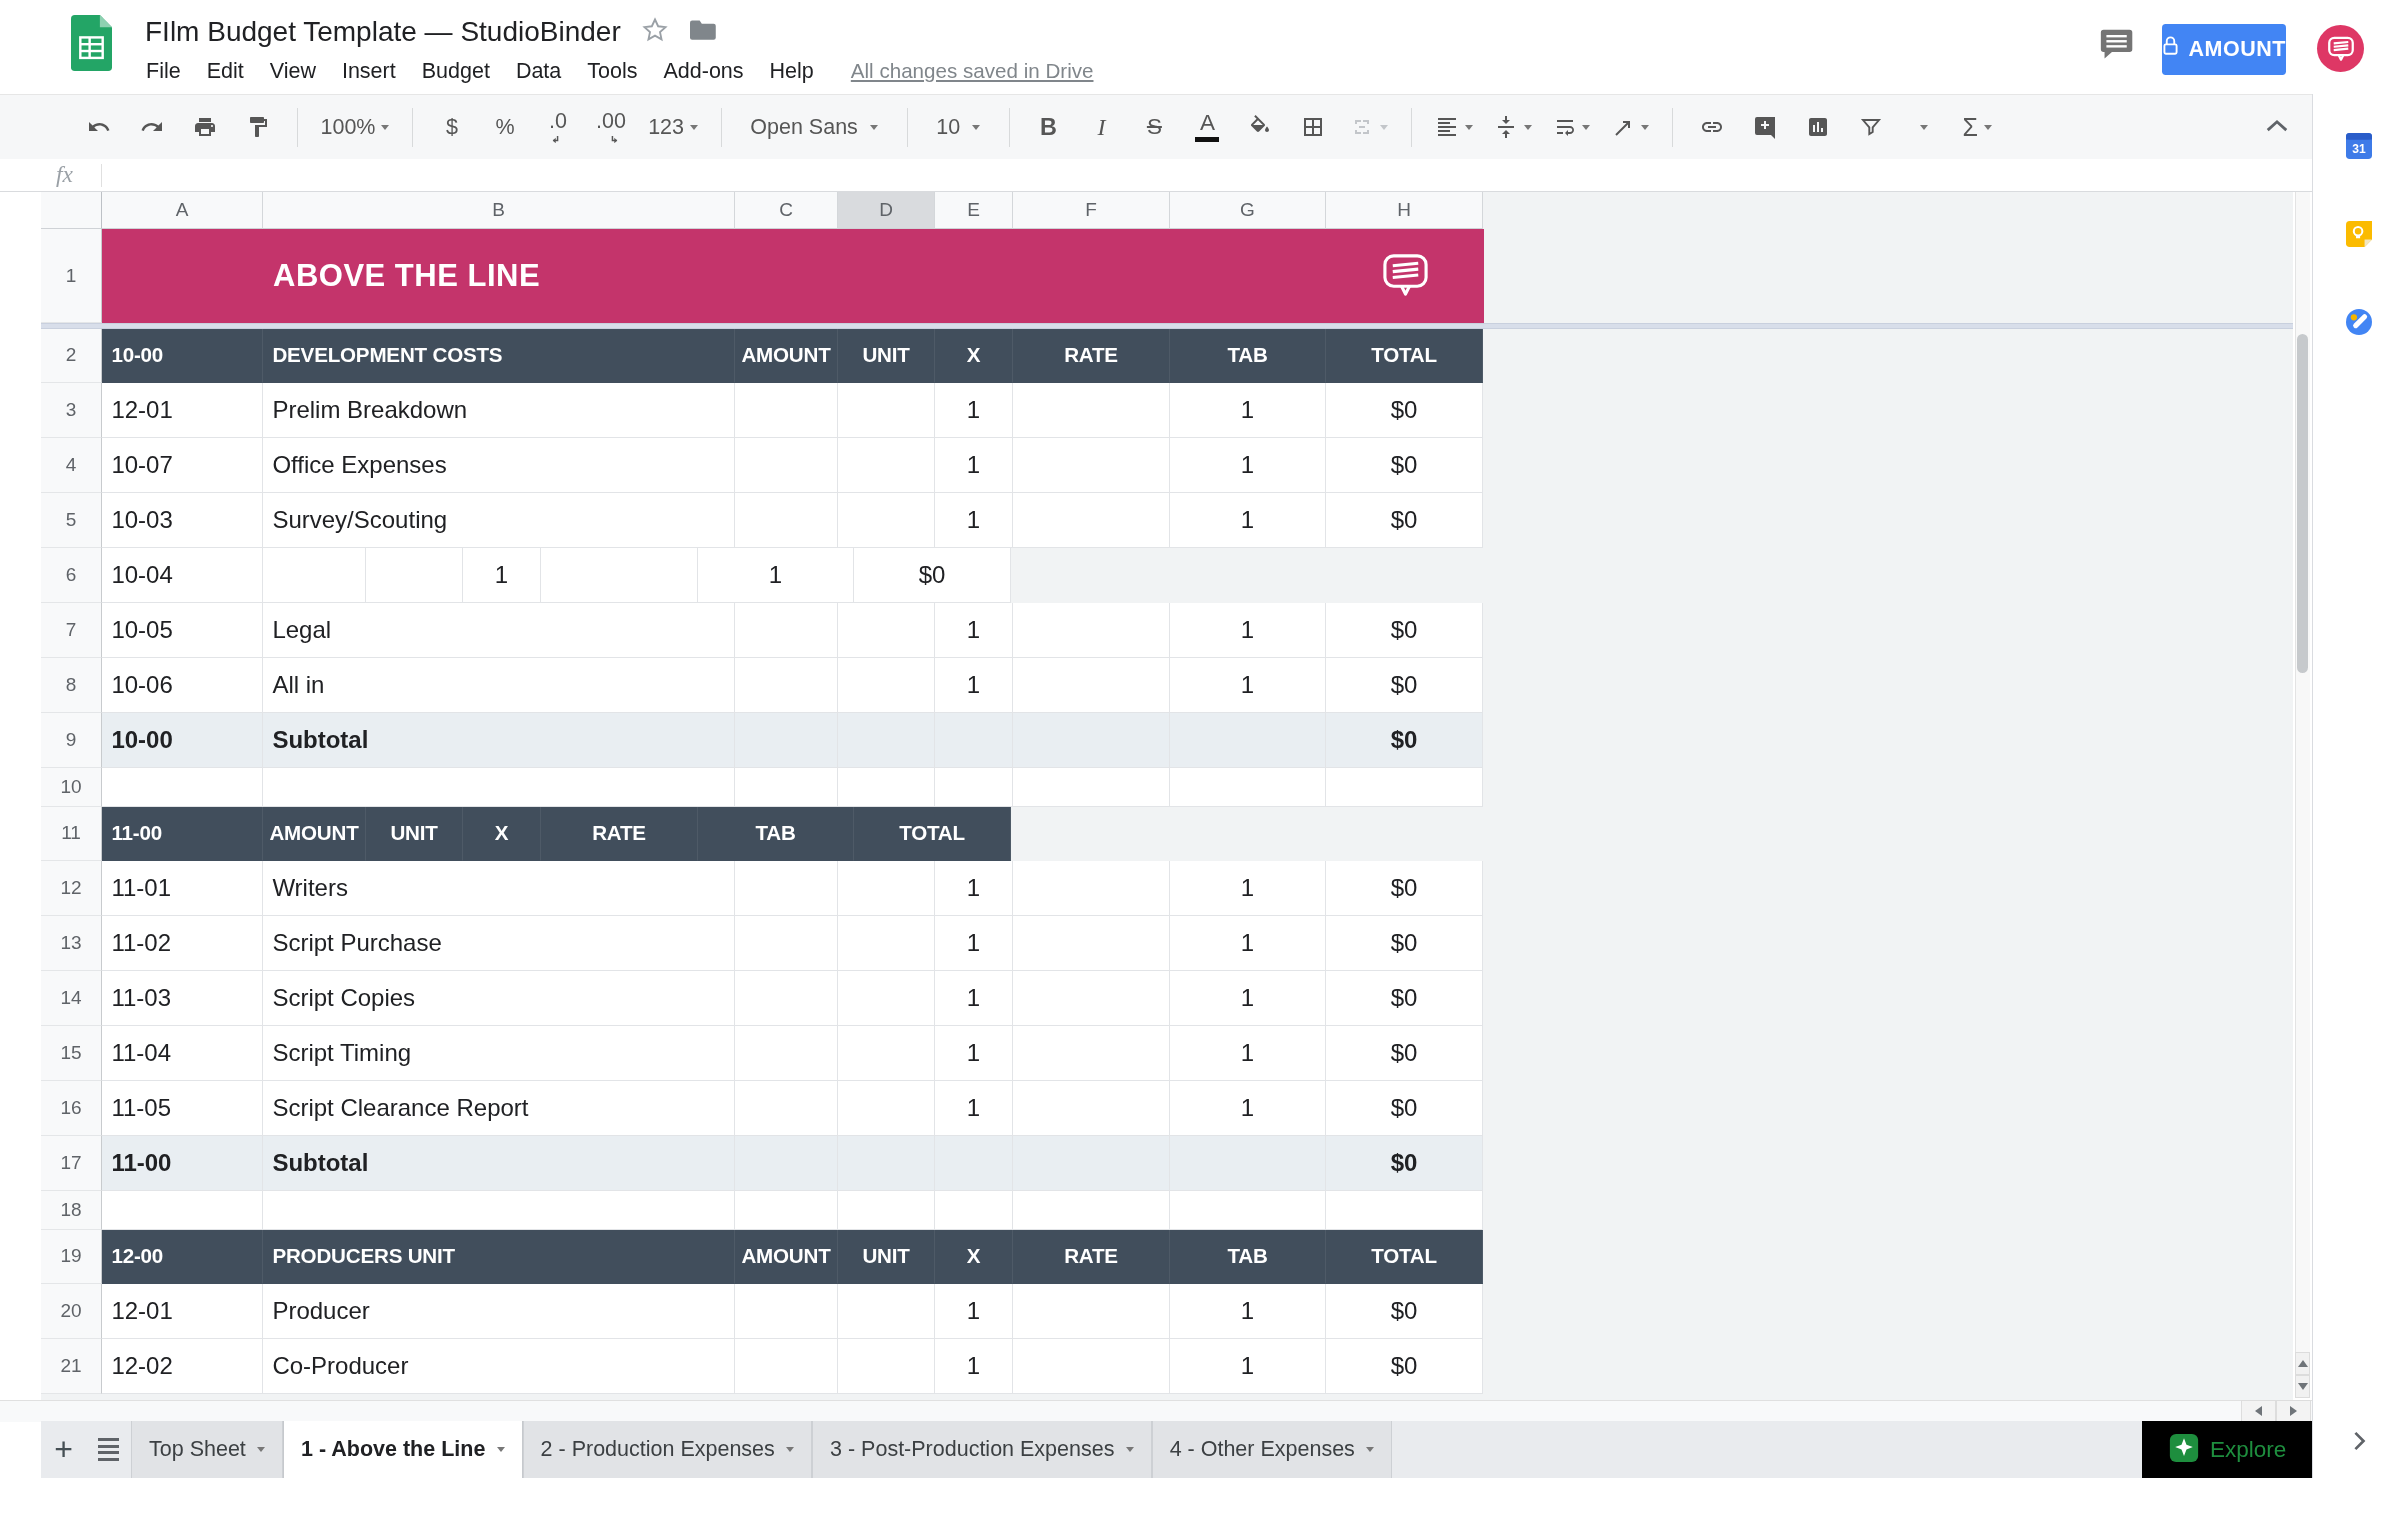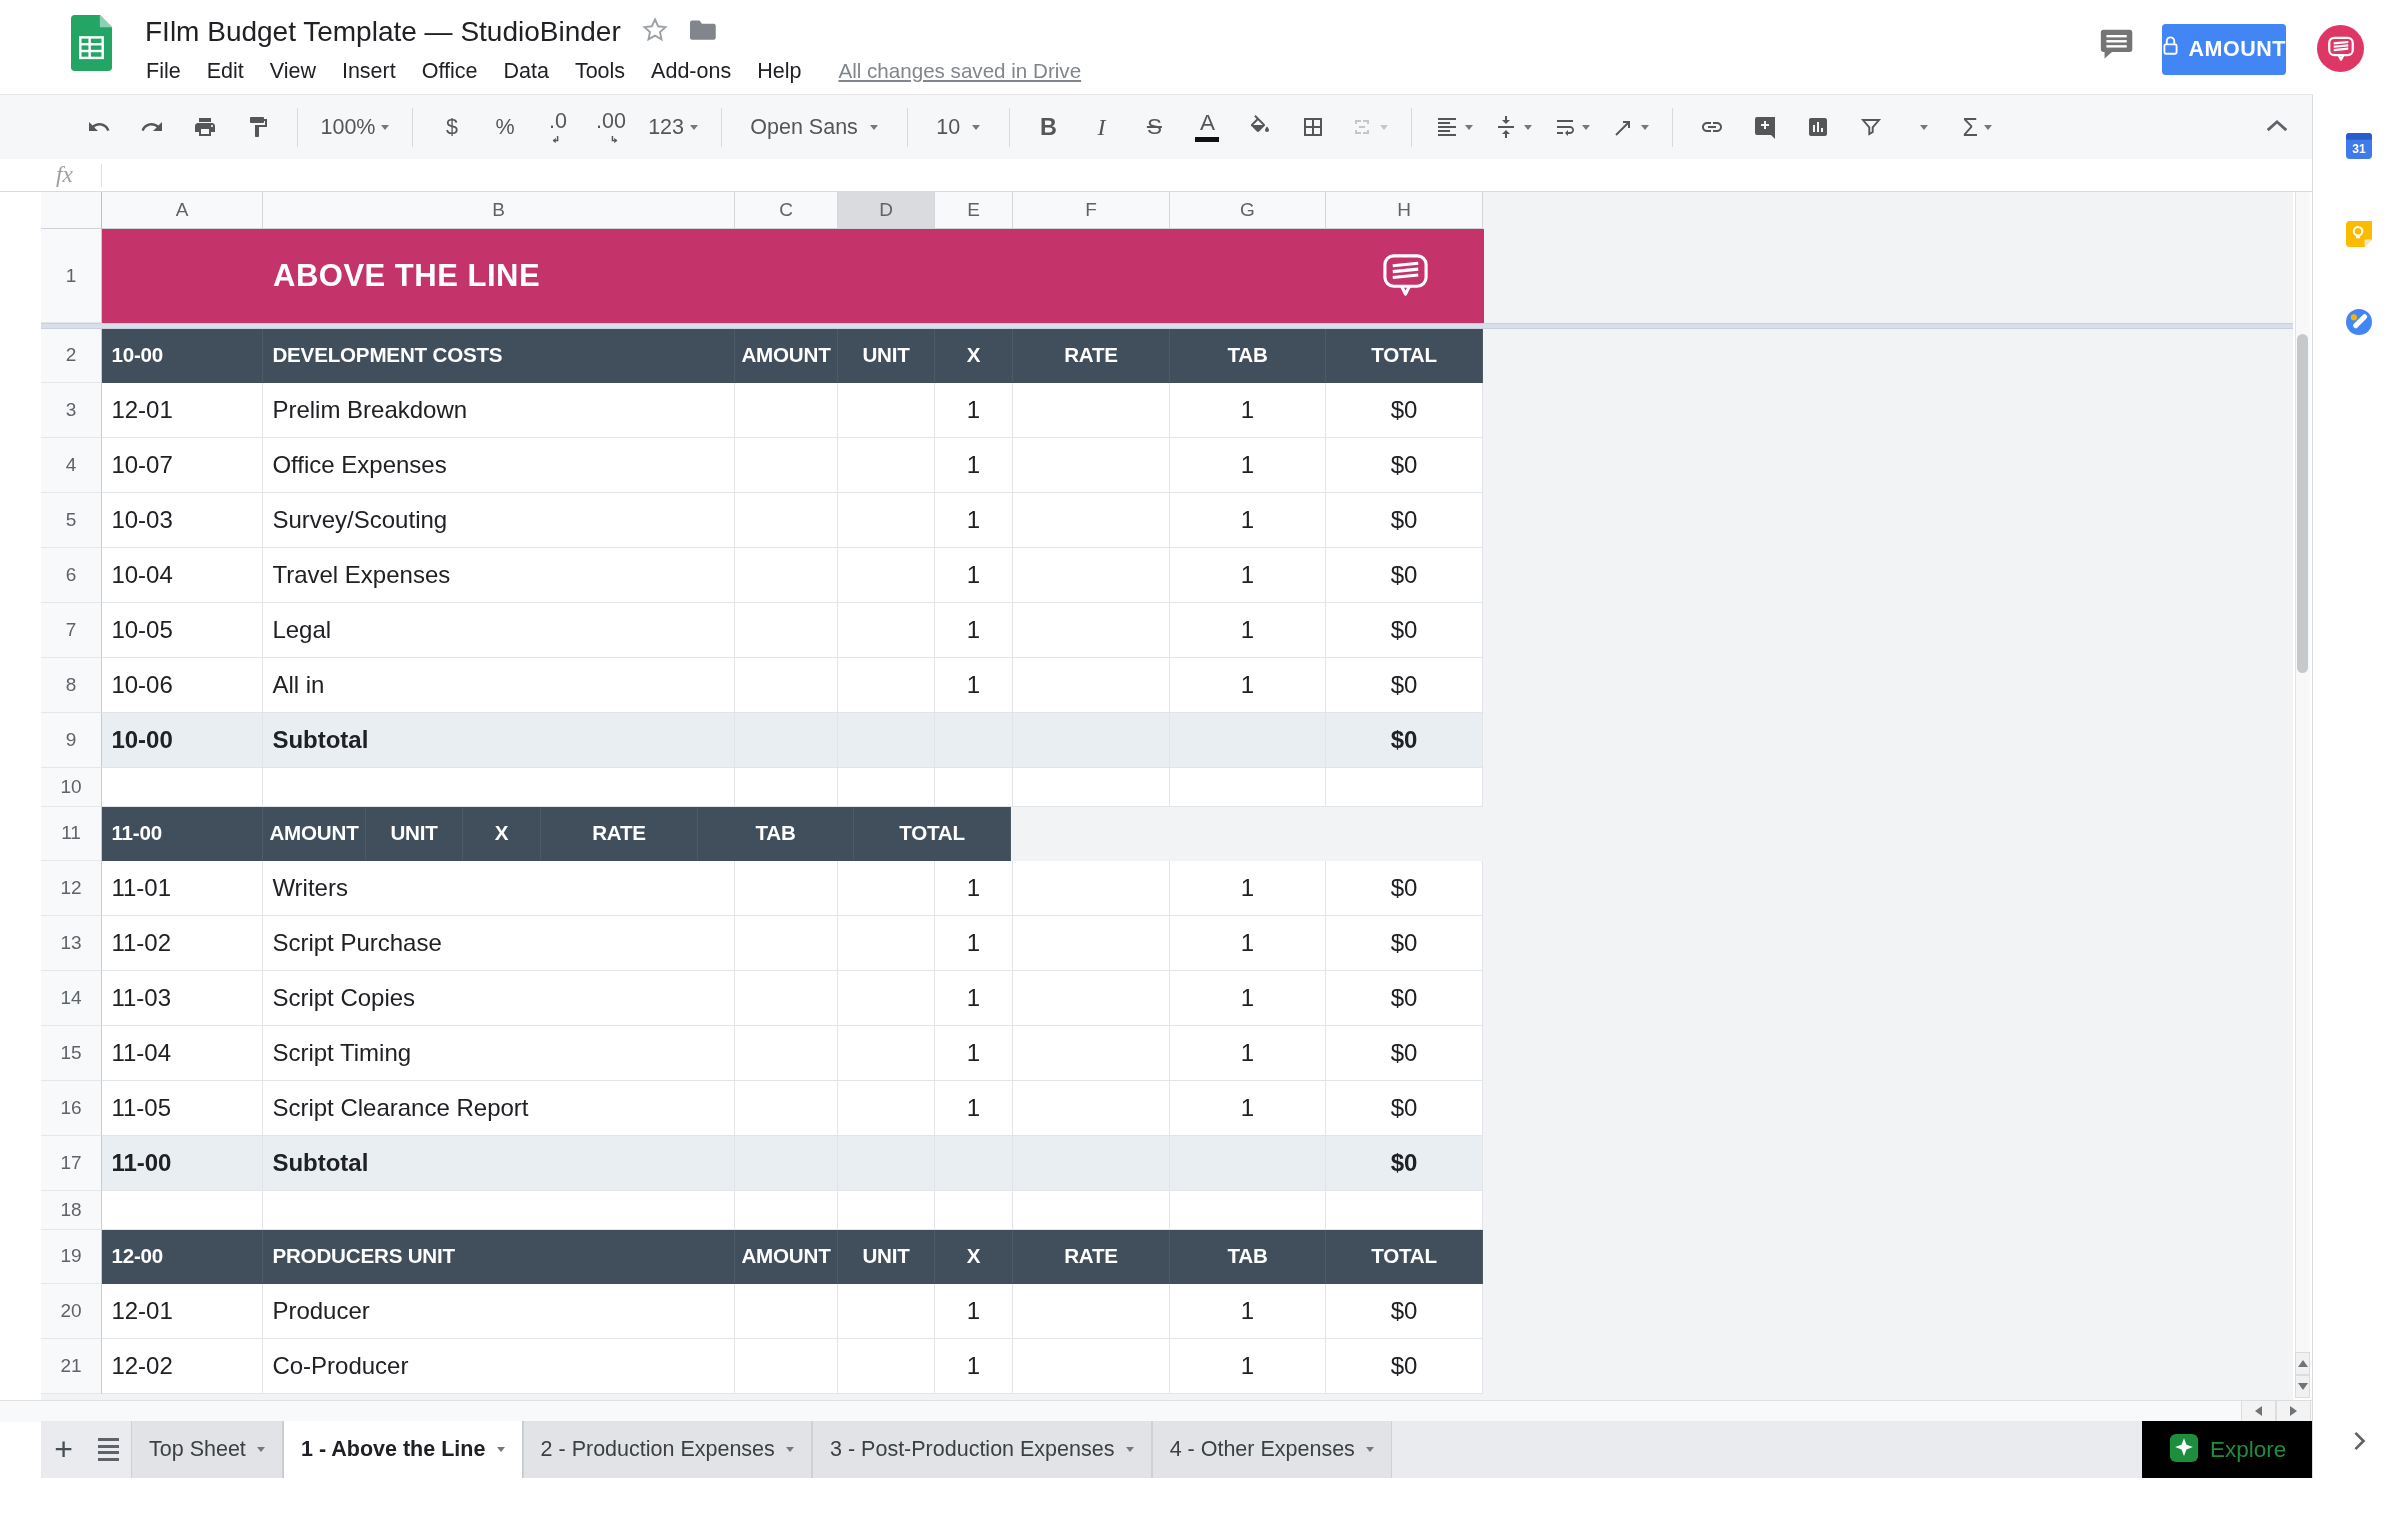--- a/index.html
+++ b/index.html
@@ -132,21 +132,21 @@
         <path d="M2 2h7l2 3h11a2 2 0 0 1 2 2v11a2 2 0 0 1-2 2H2a2 2 0 0 1-2-2V4a2 2 0 0 1 2-2z" transform="scale(0.92)"></path>
       </svg>
     </span>
   </div>
   <nav class="menu-bar">
 
   <span class="menu-item">File</span>
       <span class="menu-item">Edit</span>
       <span class="menu-item">View</span>
       <span class="menu-item">Insert</span>
-      <span class="menu-item">Office</span>
+      <span class="menu-item">Budget</span>
       <span class="menu-item">Data</span>
       <span class="menu-item">Tools</span>
       <span class="menu-item">Add-ons</span>
       <span class="menu-item">Help</span>
       <span class="saved-status">All changes saved in Drive</span>
     </nav>
   <span class="hdr-comment">
     <svg width="37" height="37" viewBox="0 0 40 40">
       <path d="M5 4h28a3 3 0 0 1 3 3v18a3 3 0 0 1-3 3H14l-8 7v-7H5a3 3 0 0 1-3-3V7a3 3 0 0 1 3-3z" fill="#757575"></path>
       <g stroke="#fff" stroke-width="2.6">
@@ -420,21 +420,20 @@
           <div class="cellbase" style="width:78px">1</div>
           <div class="cellbase" style="width:157px"></div>
           <div class="cellbase" style="width:156px">1</div>
           <div class="cellbase" style="width:157px">$0</div>
         </div>
       </div>
       <div class="g-row item" style="height:55px">
         <div class="gutter">6</div>
         <div class="row-cells">
           <div class="cellbase left" style="width:161px">10-04</div>
-          <div class="cellbase left" style="width:472px">Travel Expenses</div>
           <div class="cellbase" style="width:103px"></div>
           <div class="cellbase" style="width:97px"></div>
           <div class="cellbase" style="width:78px">1</div>
           <div class="cellbase" style="width:157px"></div>
           <div class="cellbase" style="width:156px">1</div>
           <div class="cellbase" style="width:157px">$0</div>
         </div>
       </div>
       <div class="g-row item" style="height:55px">
         <div class="gutter">7</div>

